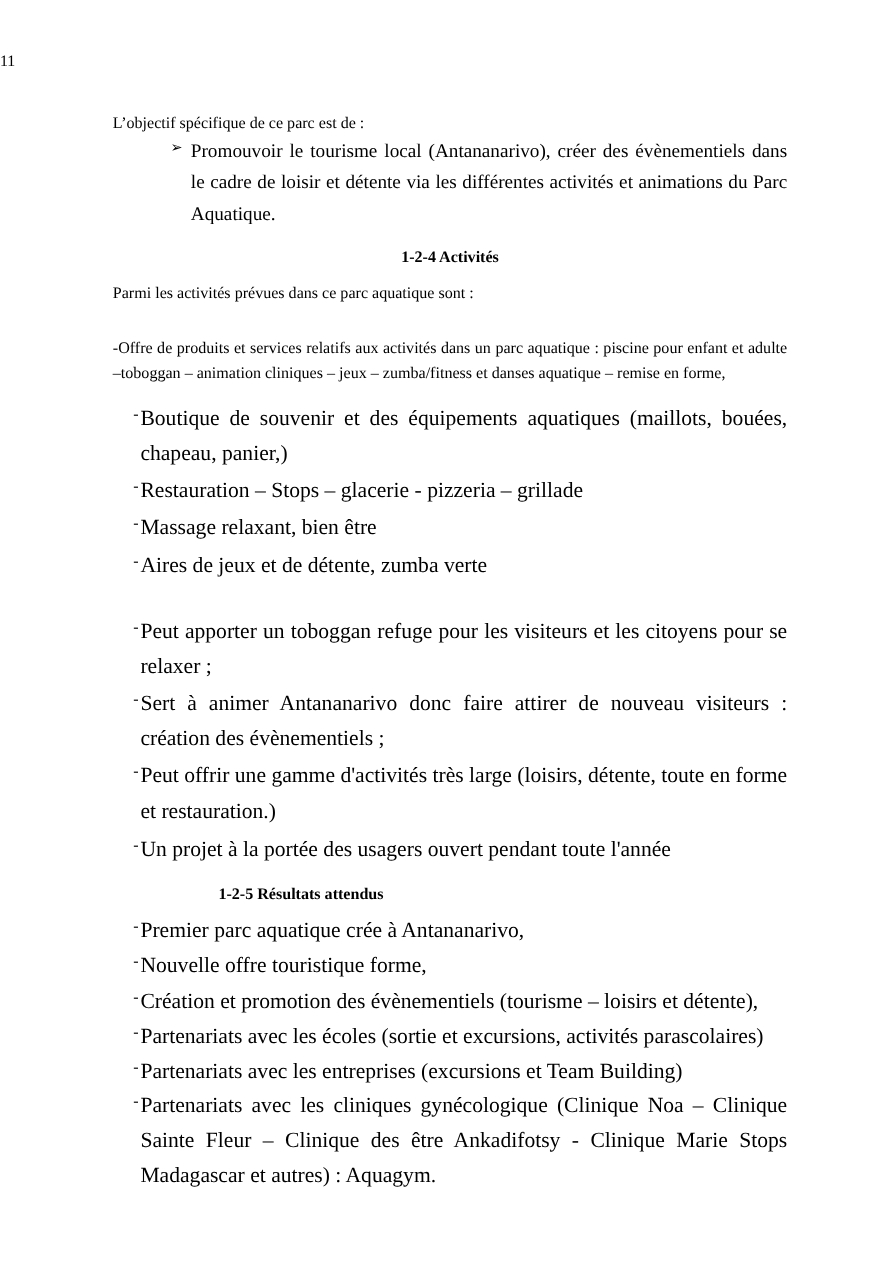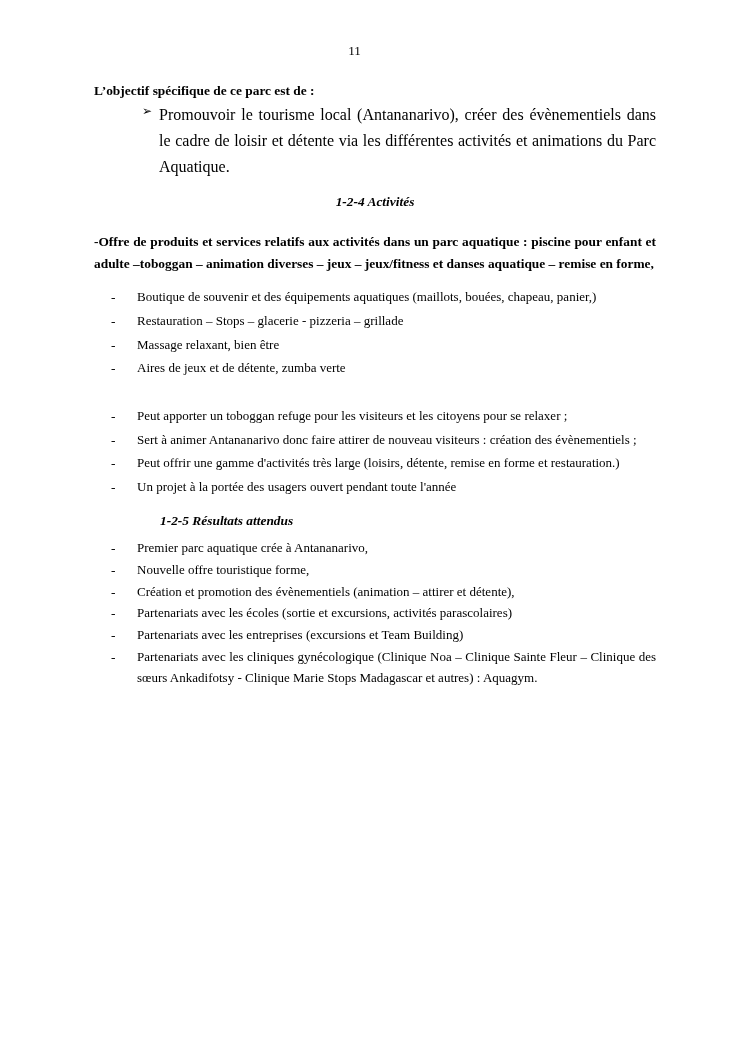--- a/index.html
+++ b/index.html
@@ -22,36 +22,35 @@
     width: 745px;
     height: 1053px;
     box-sizing: border-box;
     padding: 0;
   }
   .page-number {
     position: absolute;
     top: 44px;
     left: 0;
     width: 709px;
-    text-align: center;
+    text-align: left;
     font-size: 13.2px;
   }
   .content {
     position: absolute;
     top: 80px;
     left: 94px;
     width: 562px;
   }
   p.para {
-    margin: 0 0 0 0;
+    margin: 12px 0 0 0;
     text-align: justify;
     text-justify: inter-word;
     font-size: 13.4px;
     line-height: 1.62;
-    font-weight: bold;
   }
   .intro {
     margin-top: 6px;
     margin-bottom: 14px;
   }
   .bullet-block {
     margin: 0 0 0 0;
   }
   .arrow-item {
     display: flex;
@@ -70,25 +69,24 @@
     text-align: justify;
     text-justify: inter-word;
     font-size: 16px;
     line-height: 1.62;
   }
   h3.heading {
     font-size: 13.4px;
     font-weight: bold;
     margin: 16px 0 10px 0;
     text-align: center;
-    font-style: italic;
   }
   h3.heading.indent-left {
     text-align: left;
-    margin-left: 66px;
+    margin-left: 88px;
   }
   ul.dash-list {
     list-style: none;
     margin: 0;
     padding: 0;
   }
   ul.dash-list li {
     display: flex;
     margin: 0 0 2px 0;
     padding: 0;
@@ -98,23 +96,22 @@
     width: 23px;
     padding-left: 17px;
     box-sizing: border-box;
     font-size: 13.4px;
     line-height: 1.62;
   }
   ul.dash-list li .li-text {
     flex: 1 1 auto;
     text-align: justify;
     text-justify: inter-word;
-    font-size: 13px;
-    line-height: 1.62;
-    margin-left: 20px;
+    font-size: 18px;
+    line-height: 1.62;
   }
   ul.dash-list.tight li {
     margin-bottom: 0;
   }
   .block-gap {
     height: 12px;
   }
   .justify-full {
     text-align: justify;
     text-align-last: left;
@@ -133,24 +130,25 @@
 
     <div class="bullet-block">
       <div class="arrow-item">
         <span class="arrow-marker">➢</span>
         <span class="arrow-text justify-full">Promouvoir le tourisme local (Antananarivo), créer des évènementiels dans le cadre de loisir et détente via les différentes activités et animations du Parc Aquatique.</span>
       </div>
     </div>
 
     <h3 class="heading">1-2-4 Activités</h3>
 
-
-    <div class="block-gap"></div>
-
-    <p class="para justify-full">-Offre de produits et services relatifs aux activités dans un parc aquatique : piscine pour enfant et adulte –toboggan – animation diverses – jeux – jeux/fitness et danses aquatique – remise en forme,</p>
+    <p class="para">Parmi les activités prévues dans ce parc aquatique sont :</p>
+
+    <div class="block-gap"></div>
+
+    <p class="para justify-full">-Offre de produits et services relatifs aux activités dans un parc aquatique : piscine pour enfant et adulte –toboggan – animation cliniques – jeux – zumba/fitness et danses aquatique – remise en forme,</p>
 
     <div class="block-gap"></div>
 
     <ul class="dash-list">
       <li>
         <span class="dash">-</span>
         <span class="li-text justify-full">Boutique de souvenir et des équipements aquatiques (maillots, bouées, chapeau, panier,)</span>
       </li>
       <li>
         <span class="dash">-</span>
@@ -175,51 +173,51 @@
       <li>
         <span class="dash">-</span>
         <span class="li-text">Peut apporter un toboggan refuge pour les visiteurs et les citoyens pour se relaxer ;</span>
       </li>
       <li>
         <span class="dash">-</span>
         <span class="li-text justify-full">Sert à animer Antananarivo donc faire attirer de nouveau visiteurs : création des évènementiels ;</span>
       </li>
       <li>
         <span class="dash">-</span>
-        <span class="li-text justify-full">Peut offrir une gamme d'activités très large (loisirs, détente, remise en forme et restauration.)</span>
+        <span class="li-text justify-full">Peut offrir une gamme d'activités très large (loisirs, détente, toute en forme et restauration.)</span>
       </li>
       <li>
         <span class="dash">-</span>
         <span class="li-text">Un projet à la portée des usagers ouvert pendant toute l'année</span>
       </li>
     </ul>
 
     <h3 class="heading indent-left">1-2-5 Résultats attendus</h3>
 
     <ul class="dash-list tight">
       <li>
         <span class="dash">-</span>
         <span class="li-text">Premier parc aquatique crée à Antananarivo,</span>
       </li>
       <li>
         <span class="dash">-</span>
         <span class="li-text">Nouvelle offre touristique forme,</span>
       </li>
       <li>
         <span class="dash">-</span>
-        <span class="li-text">Création et promotion des évènementiels (animation – attirer et détente),</span>
+        <span class="li-text">Création et promotion des évènementiels (tourisme – loisirs et détente),</span>
       </li>
       <li>
         <span class="dash">-</span>
         <span class="li-text">Partenariats avec les écoles (sortie et excursions, activités parascolaires)</span>
       </li>
       <li>
         <span class="dash">-</span>
         <span class="li-text">Partenariats avec les entreprises (excursions et Team Building)</span>
       </li>
       <li>
         <span class="dash">-</span>
-        <span class="li-text justify-full">Partenariats avec les cliniques gynécologique (Clinique Noa – Clinique Sainte Fleur – Clinique des sœurs Ankadifotsy - Clinique Marie Stops Madagascar et autres) : Aquagym.</span>
+        <span class="li-text justify-full">Partenariats avec les cliniques gynécologique (Clinique Noa – Clinique Sainte Fleur – Clinique des être Ankadifotsy - Clinique Marie Stops Madagascar et autres) : Aquagym.</span>
       </li>
     </ul>
 
   </div>
 </div>
 
 </body></html>

